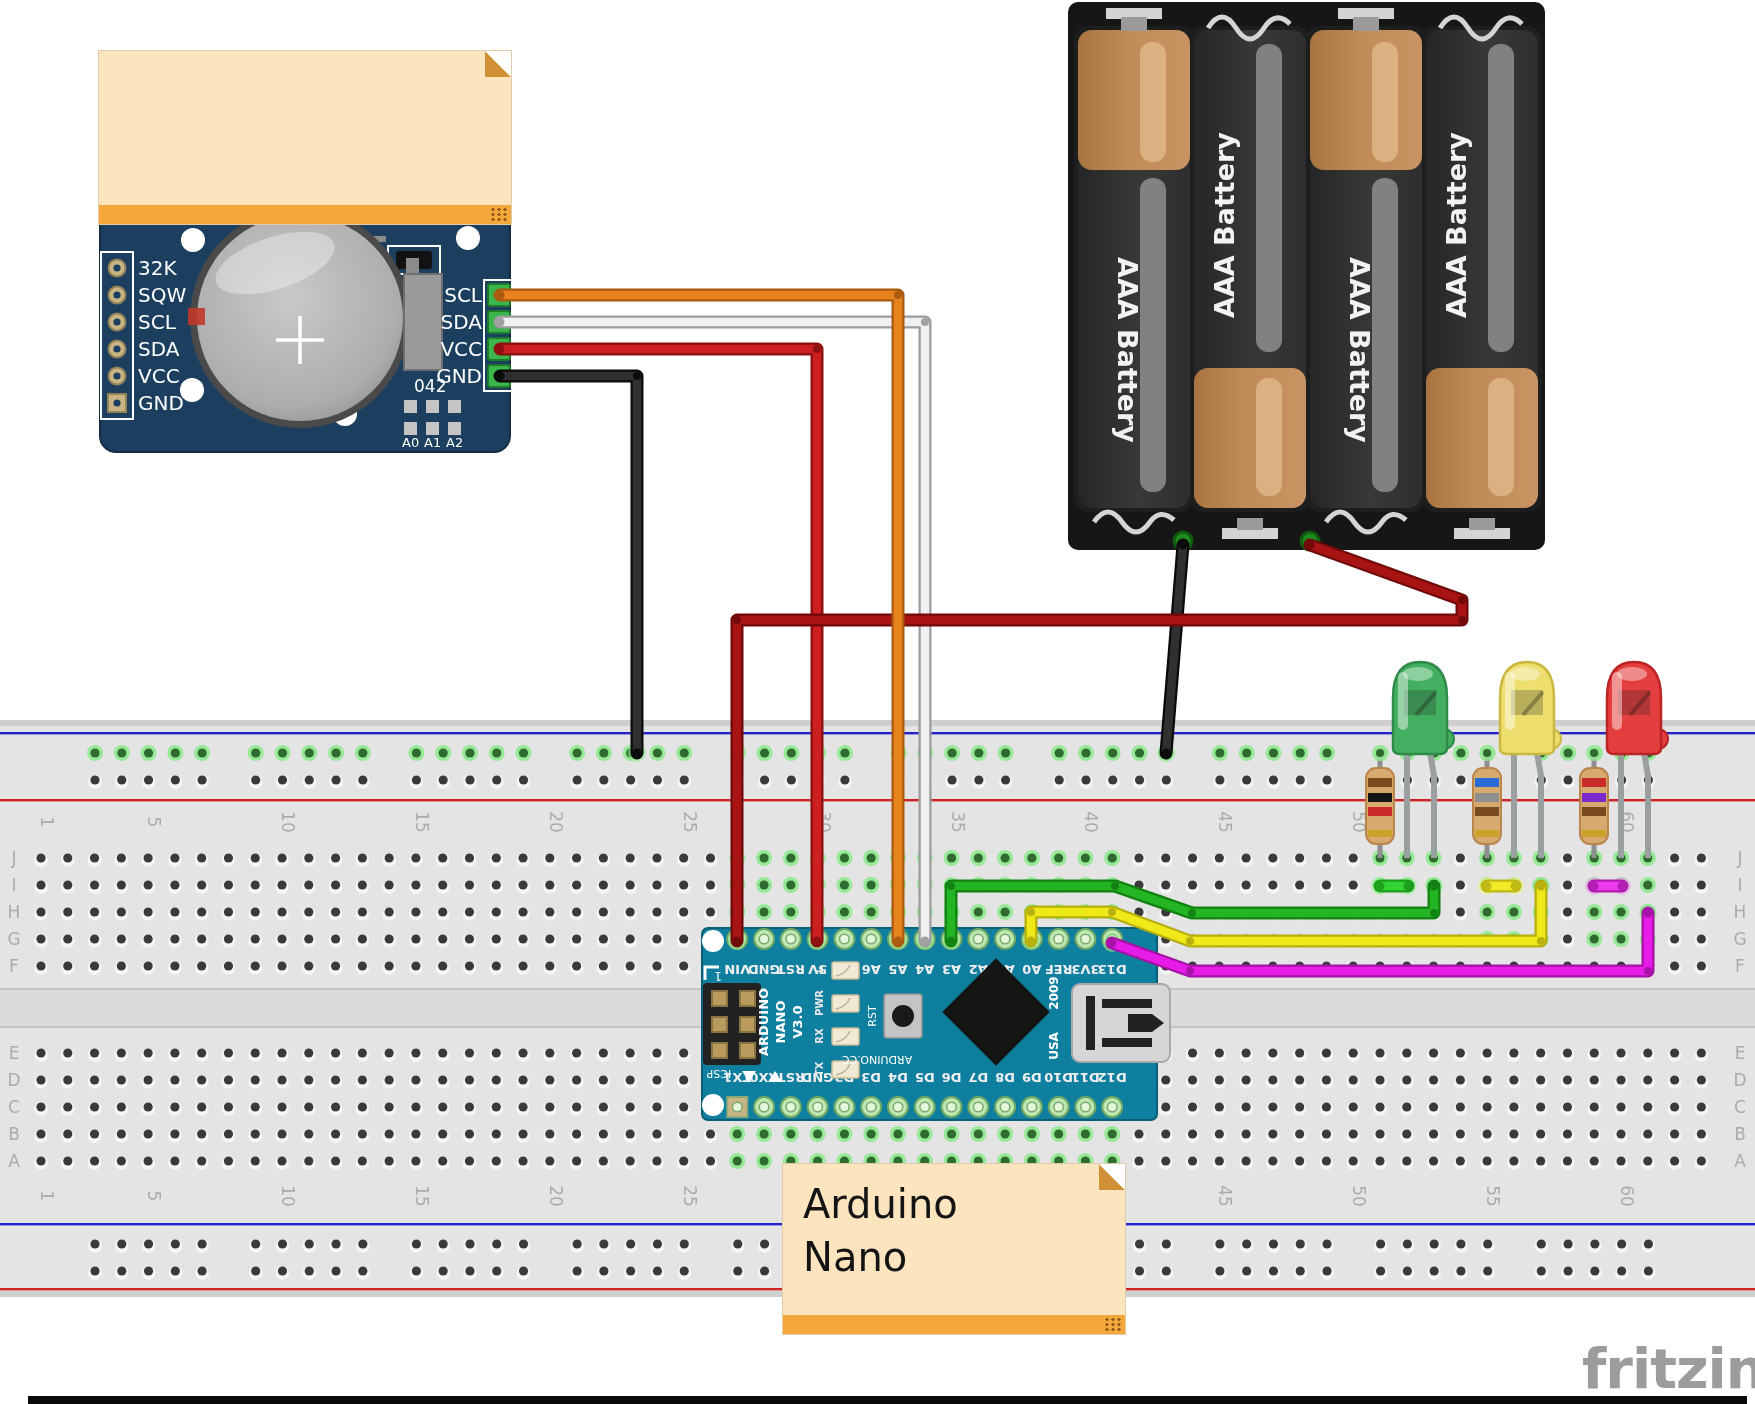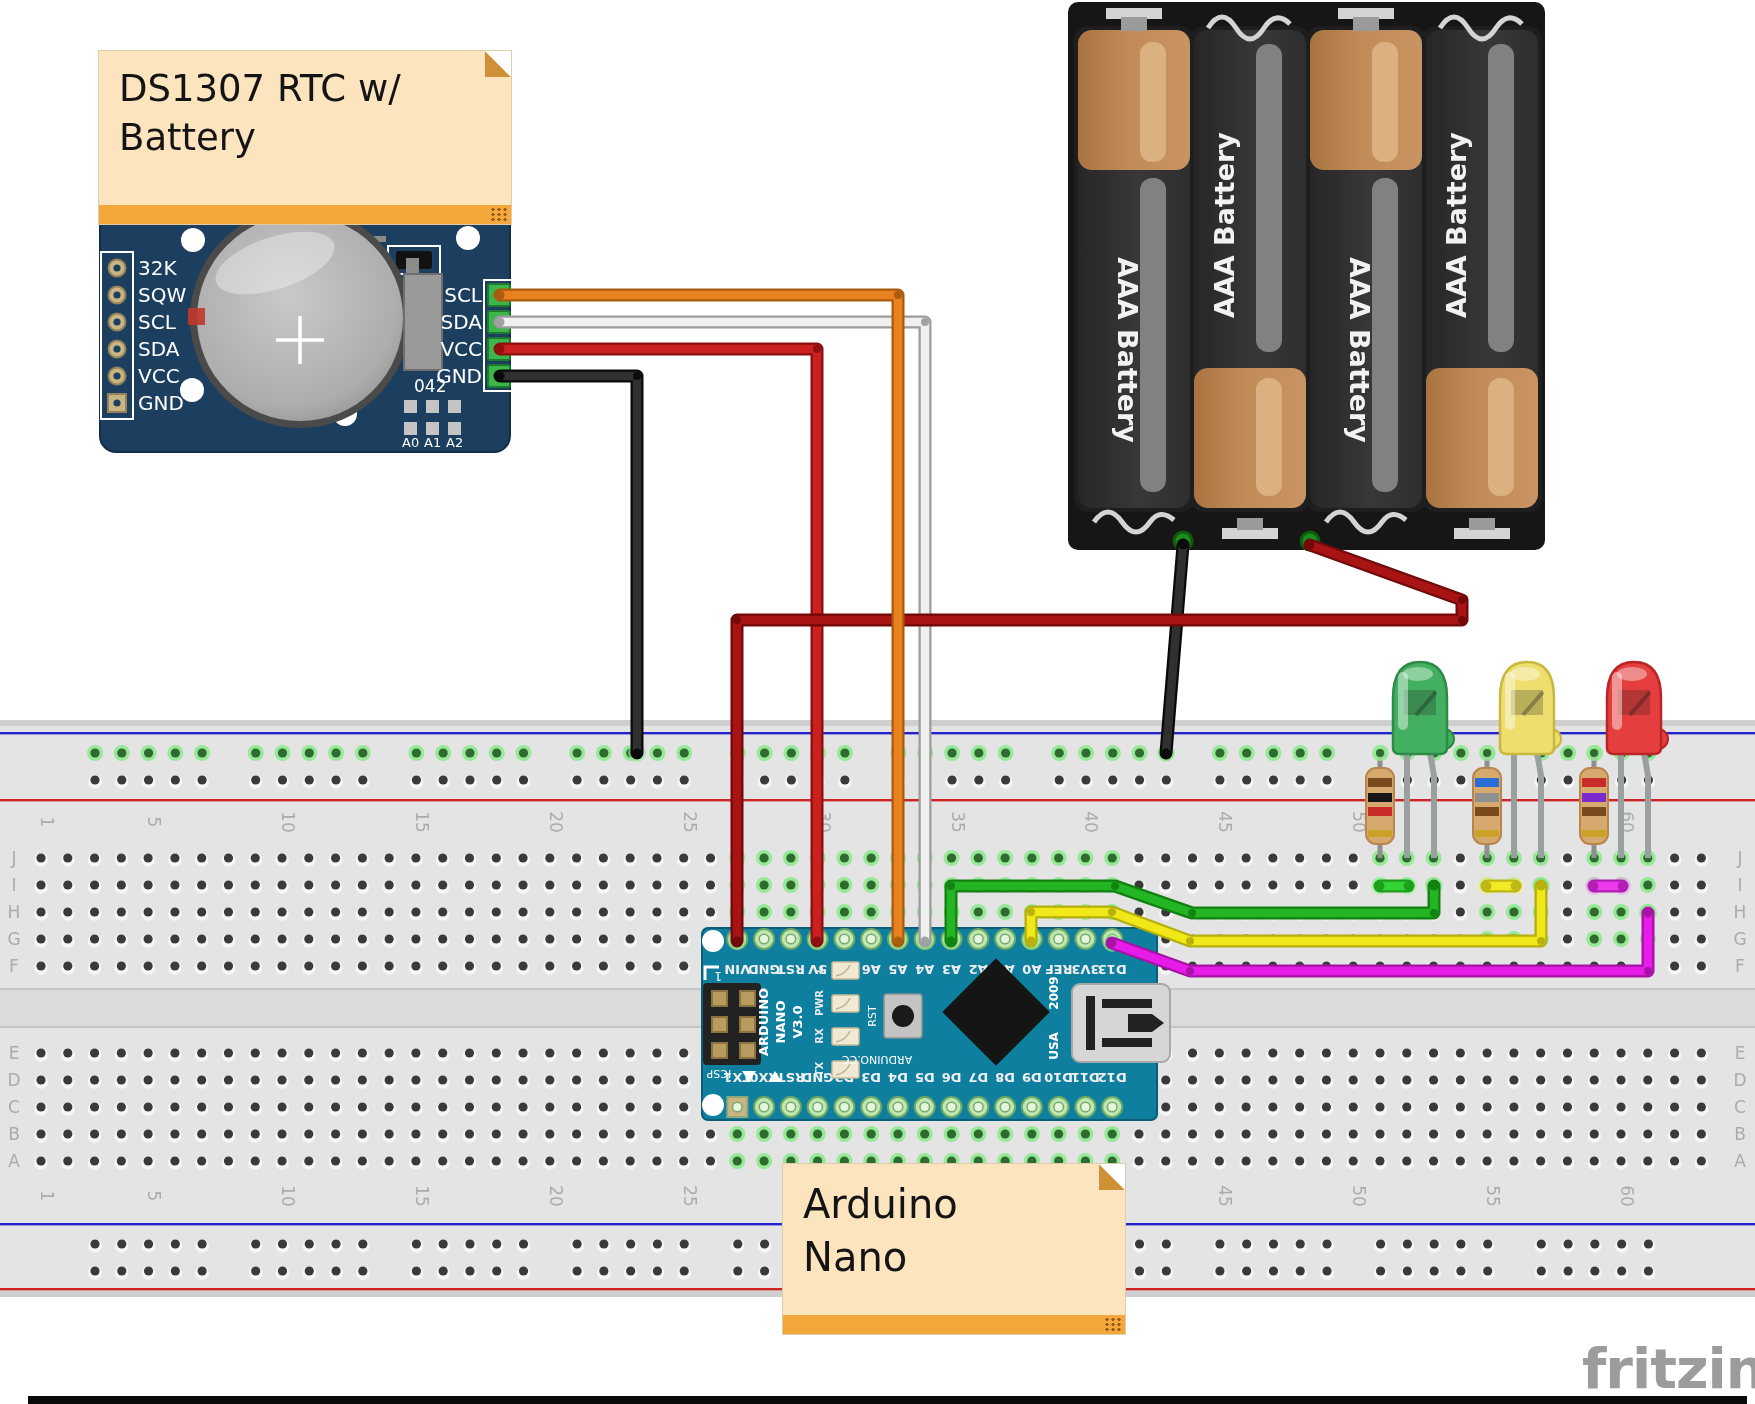--- a/index.html
+++ b/index.html
@@ -2181,24 +2181,20 @@
           <circle cx="1622" cy="886" r="9" fill="#F2A0F2" opacity="0.6"></circle>
           <polyline points="1594,886 1622,886" fill="none" stroke="#B01CB0" stroke-width="13" stroke-linecap="round" stroke-linejoin="round"></polyline>
           <polyline points="1594,886 1622,886" fill="none" stroke="#EE3AEE" stroke-width="8.5" stroke-linecap="round" stroke-linejoin="round"></polyline>
           <circle cx="1594" cy="886" r="4.5" fill="#B01CB0" opacity="0.95"></circle>
           <circle cx="1622" cy="886" r="4.5" fill="#B01CB0" opacity="0.95"></circle>
         </g>
       </g>
   </svg>
 
   <div class="note" style="left: 98px; top: 50px; width: 414px; height: 175px; background: rgb(251, 228, 190);">
-    <div class="note-body" style="font-size: 37px;">
-      <div class="note-line">DS1307 RTC w/</div>
-      <div class="note-line">Battery</div>
-    </div>
     <div class="note-band" style="background: rgb(244, 168, 59);">
       <div class="note-grip"></div>
     </div>
     <div class="note-fold-flap"></div>
     <div class="note-fold-cut"></div>
   </div>
 
   <div class="note" style="left: 782px; top: 1163px; width: 344px; height: 172px; background: rgb(251, 228, 190);">
     <div class="note-body" style="font-size: 40px;">
       <div class="note-line">Arduino</div>

